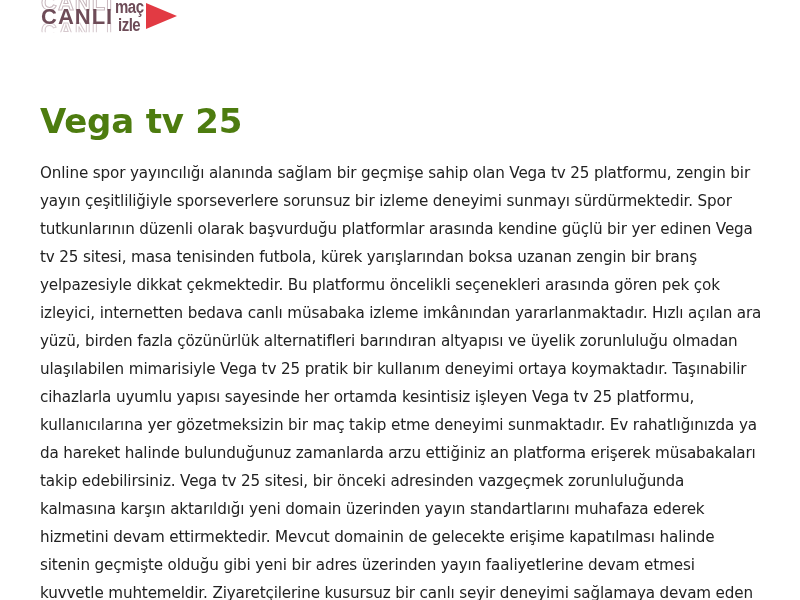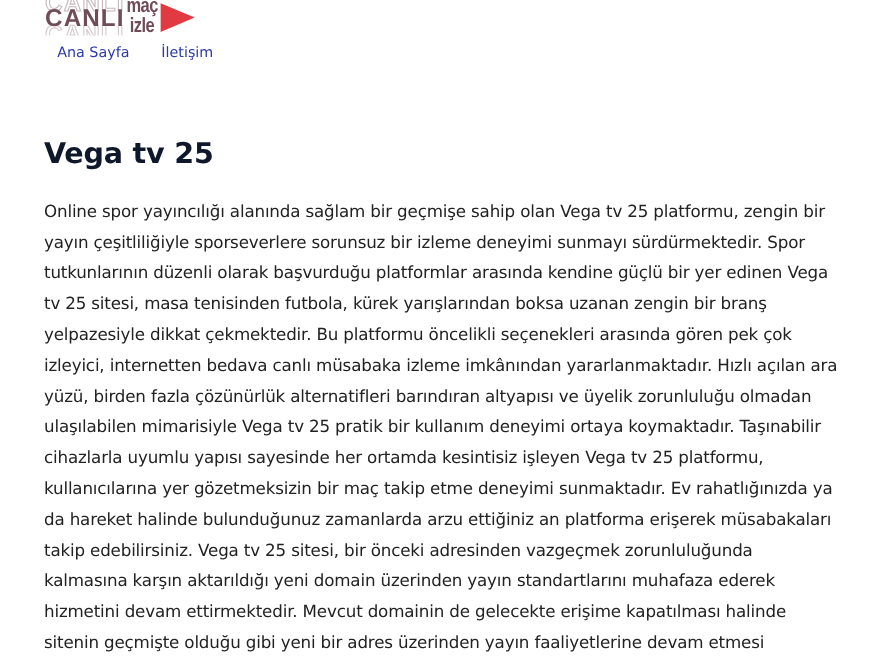--- a/index.html
+++ b/index.html
@@ -101,24 +101,24 @@
     }
     .nav a {
       color: #2b3aa8;
       text-decoration: none;
       cursor: pointer;
     }
     .main {
       padding: 0 40px;
     }
     .page-title {
-      margin-top: 54px;
-      font-size: 26px;
+      margin-top: 35px;
+      font-size: 34px;
       font-weight: 700;
-      color: #0f172a;
+      color: #4d7c0f;
       line-height: 32px;
       letter-spacing: -0.2px;
     }
     .article-body {
       margin-top: 22px;
       font-size: 15.2px;
       line-height: 28px;
       color: #222222;
       letter-spacing: -0.15px;
       word-spacing: 0px;
@@ -130,22 +130,18 @@
 
 <header class="header">
   <a class="logo">
     <span class="logo-canli-ghost-top">CANLI</span>
     <span class="logo-canli-ghost-bottom">CANLI</span>
     <span class="logo-canli">CANLI</span>
     <span class="logo-mac">maç</span>
     <span class="logo-izle">izle</span>
     <span class="logo-play"></span>
   </a>
-  <nav class="nav">
-    <a>Ana Sayfa</a>
-    <a>İletişim</a>
-  </nav>
 </header>
 
 <main class="main">
   <h1 class="page-title">Vega tv 25</h1>
   <p class="article-body">Online spor yayıncılığı alanında sağlam bir geçmişe sahip olan Vega tv 25 platformu, zengin bir yayın çeşitliliğiyle sporseverlere sorunsuz bir izleme deneyimi sunmayı sürdürmektedir. Spor tutkunlarının düzenli olarak başvurduğu platformlar arasında kendine güçlü bir yer edinen Vega tv 25 sitesi, masa tenisinden futbola, kürek yarışlarından boksa uzanan zengin bir branş yelpazesiyle dikkat çekmektedir. Bu platformu öncelikli seçenekleri arasında gören pek çok izleyici, internetten bedava canlı müsabaka izleme imkânından yararlanmaktadır. Hızlı açılan ara yüzü, birden fazla çözünürlük alternatifleri barındıran altyapısı ve üyelik zorunluluğu olmadan ulaşılabilen mimarisiyle Vega tv 25 pratik bir kullanım deneyimi ortaya koymaktadır. Taşınabilir cihazlarla uyumlu yapısı sayesinde her ortamda kesintisiz işleyen Vega tv 25 platformu, kullanıcılarına yer gözetmeksizin bir maç takip etme deneyimi sunmaktadır. Ev rahatlığınızda ya da hareket halinde bulunduğunuz zamanlarda arzu ettiğiniz an platforma erişerek müsabakaları takip edebilirsiniz. Vega tv 25 sitesi, bir önceki adresinden vazgeçmek zorunluluğunda kalmasına karşın aktarıldığı yeni domain üzerinden yayın standartlarını muhafaza ederek hizmetini devam ettirmektedir. Mevcut domainin de gelecekte erişime kapatılması halinde sitenin geçmişte olduğu gibi yeni bir adres üzerinden yayın faaliyetlerine devam etmesi kuvvetle muhtemeldir. Ziyaretçilerine kusursuz bir canlı seyir deneyimi sağlamaya devam eden Vega tv 25 platformu, bu gün itibarıyla yayın hizmetini sürdürmektedir.</p>
 </main>
 
 </body></html>

